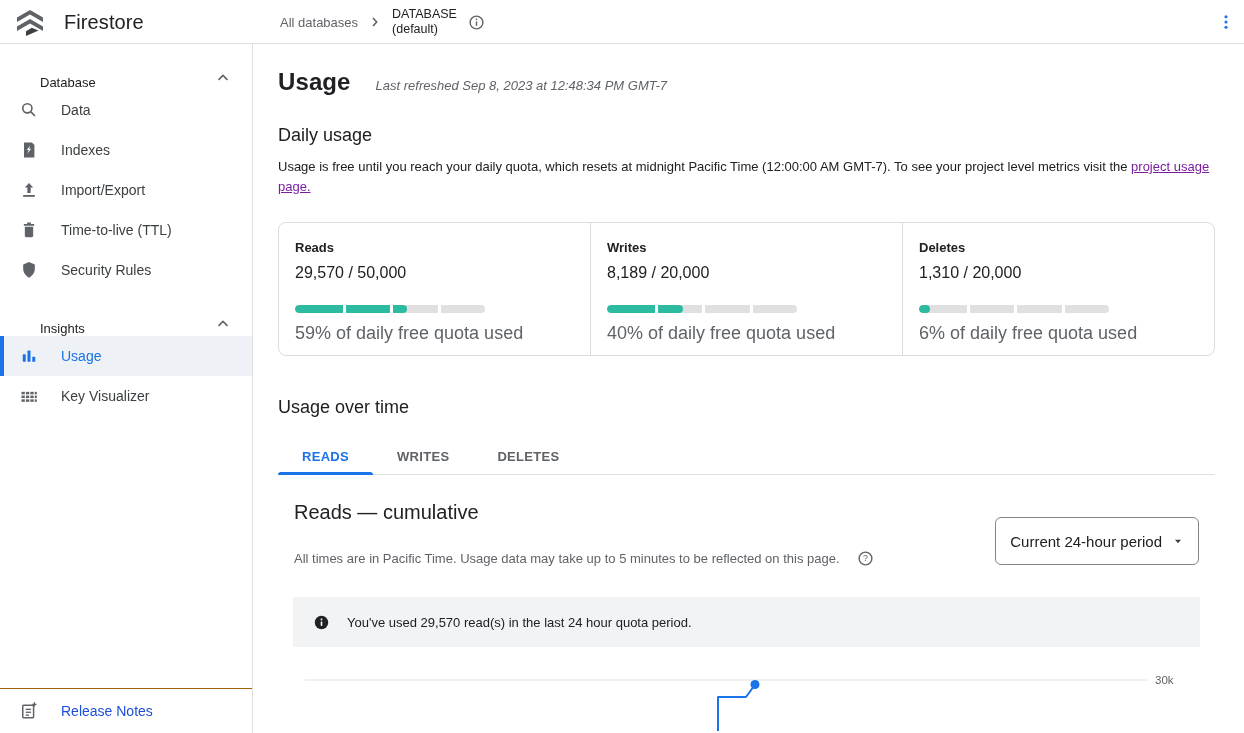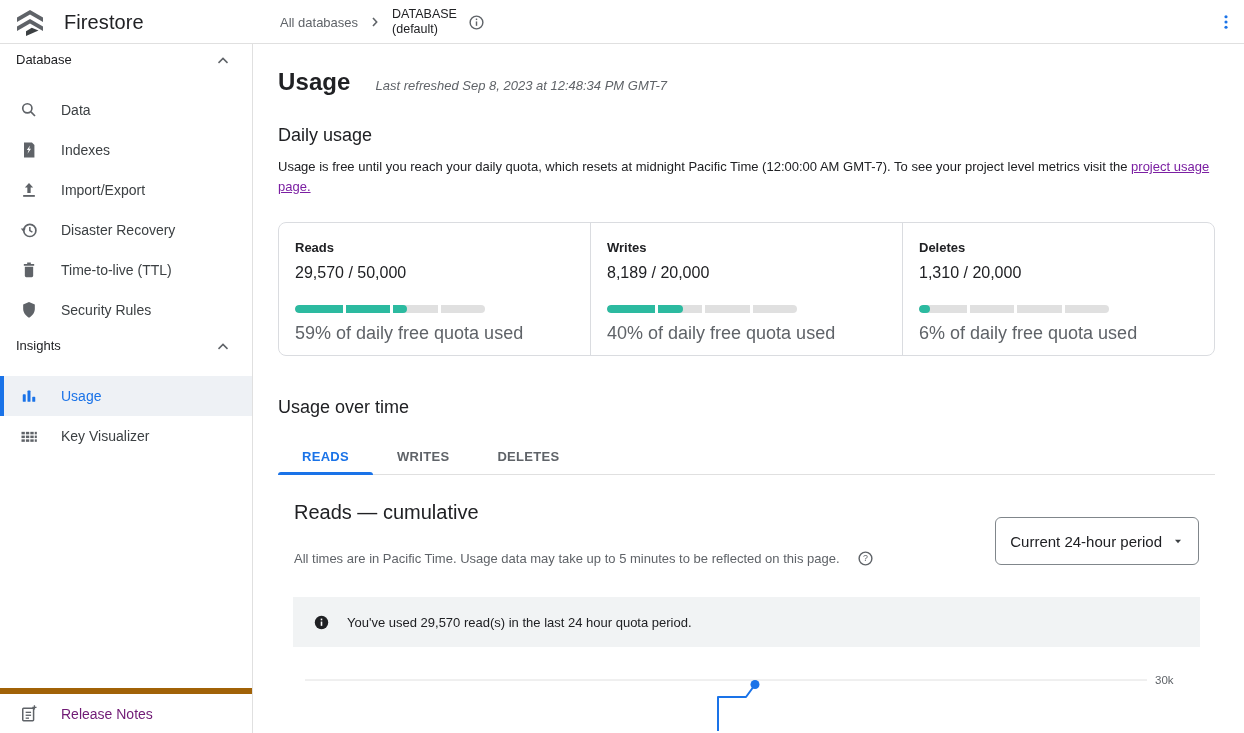--- a/index.html
+++ b/index.html
@@ -15,32 +15,32 @@
   .crumb-root { font-size: 13px; color: #5f6368; cursor: pointer; }
   .crumb-sep { margin: 0 9px; display: flex; align-items: center; }
   .crumb-current { width: 62px; font-size: 12.5px; line-height: 15px; color: #202124; }
   .crumb-info { margin-left: 14px; display: flex; align-items: center; cursor: pointer; }
   .kebab { position: absolute; right: 6px; top: 10px; width: 24px; height: 24px;
     display: flex; align-items: center; justify-content: center; cursor: pointer; }
 
   
   .sidebar { position: fixed; top: 44px; left: 0; bottom: 0; width: 253px;
     border-right: 1px solid #e0e0e0; background: #fff; padding-top: 8px; }
-  .section-header { height: 38px; display: flex; align-items: flex-start; justify-content: space-between;
-    padding: 0 20px 0 16px; font-size: 13px; color: #202124; cursor: pointer; }
+  .section-header { height: 38px; display: flex; align-items: flex-end; justify-content: space-between;
+    padding: 0 20px 0 16px; font-size: 13px; color: #202124; cursor: pointer; margin-left: 24px; }
   .nav-item { height: 40px; display: flex; align-items: center; padding-left: 18px;
     font-size: 14px; color: #3c4043; cursor: pointer; }
   .nav-item .icn { width: 22px; height: 22px; display: flex; align-items: center; justify-content: center;
     color: #5f6368; flex: 0 0 22px; }
   .nav-item .lbl { margin-left: 21px; }
   .nav-item.selected { background: #eef1f5; box-shadow: inset 4px 0 0 #1a73e8; color: #1a73e8; }
   .nav-item.selected .icn { color: #1a73e8; }
   .sidebar-footer { position: absolute; left: 0; right: 0; bottom: 0; height: 45px;
-    border-top: 6px solid #a16207; display: flex; align-items: center; padding-left: 18px;
-    font-size: 14px; color: #701a75; cursor: pointer; }
+    border-top: 1px solid #a16207; display: flex; align-items: center; padding-left: 18px;
+    font-size: 14px; color: #1d4ed8; cursor: pointer; }
   .sidebar-footer .icn { width: 22px; height: 22px; color: #5f6368; display: flex; align-items: center; justify-content: center; }
   .sidebar-footer .lbl { margin-left: 21px; }
   .gap8 { height: 8px; }
 
   
   .main { position: fixed; top: 44px; left: 253px; right: 0; bottom: 0; overflow: hidden;
     padding: 0 29px 0 25px; }
   .title-row { display: flex; align-items: baseline; gap: 25px; margin-top: 24px; }
   h1.page-title { font-size: 24px; font-weight: 700; letter-spacing: .1px; }
   .refreshed { font-size: 13px; font-style: italic; color: #5f6368; }
@@ -158,30 +158,20 @@
   <div class="nav-item">
     <span class="icn">
       <svg width="20" height="20" viewBox="0 0 24 24">
         <path d="M12 3.5 l5 5.5 h-3 v6.5 h-4 V9 H7 z" fill="currentColor"></path>
         <path d="M5 18 h14 v2.2 H5 z" fill="currentColor"></path>
       </svg>
     </span>
     <span class="lbl">Import/Export</span>
   </div>
 
-  <div class="nav-item">
-    <span class="icn">
-      <svg width="20" height="20" viewBox="0 0 24 24">
-        <circle cx="13" cy="12.5" r="7.3" fill="none" stroke="currentColor" stroke-width="2"></circle>
-        <path d="M13 8.5 v4.3 l3.1 1.8" fill="none" stroke="currentColor" stroke-width="1.8"></path>
-        <polygon points="2.2,10.2 8.2,10.2 5.2,14" fill="currentColor"></polygon>
-      </svg>
-    </span>
-    <span class="lbl">Disaster Recovery</span>
-  </div>
 
   <div class="nav-item">
     <span class="icn">
       <svg width="20" height="20" viewBox="0 0 24 24">
         <path d="M7 8 h10 v11 a1.6 1.6 0 0 1 -1.6 1.6 h-6.8 A1.6 1.6 0 0 1 7 19 z" fill="currentColor"></path>
         <rect x="5.8" y="4.8" width="12.4" height="2.1" fill="currentColor"></rect>
         <rect x="9.8" y="3" width="4.4" height="2" fill="currentColor"></rect>
       </svg>
     </span>
     <span class="lbl">Time-to-live (TTL)</span>

